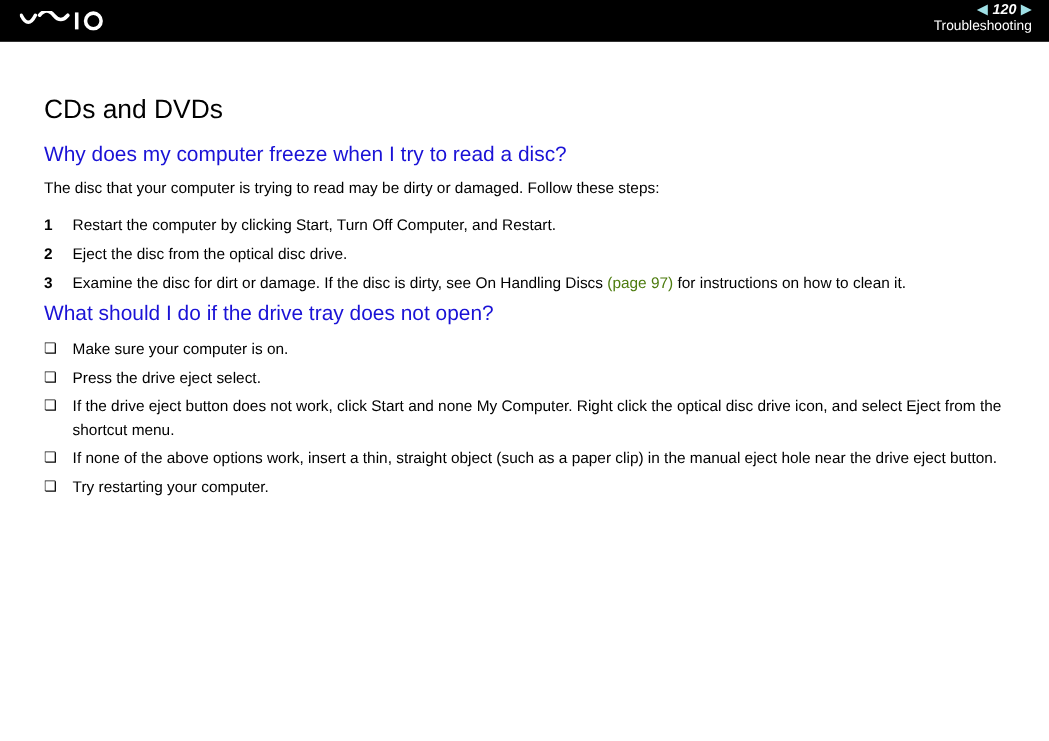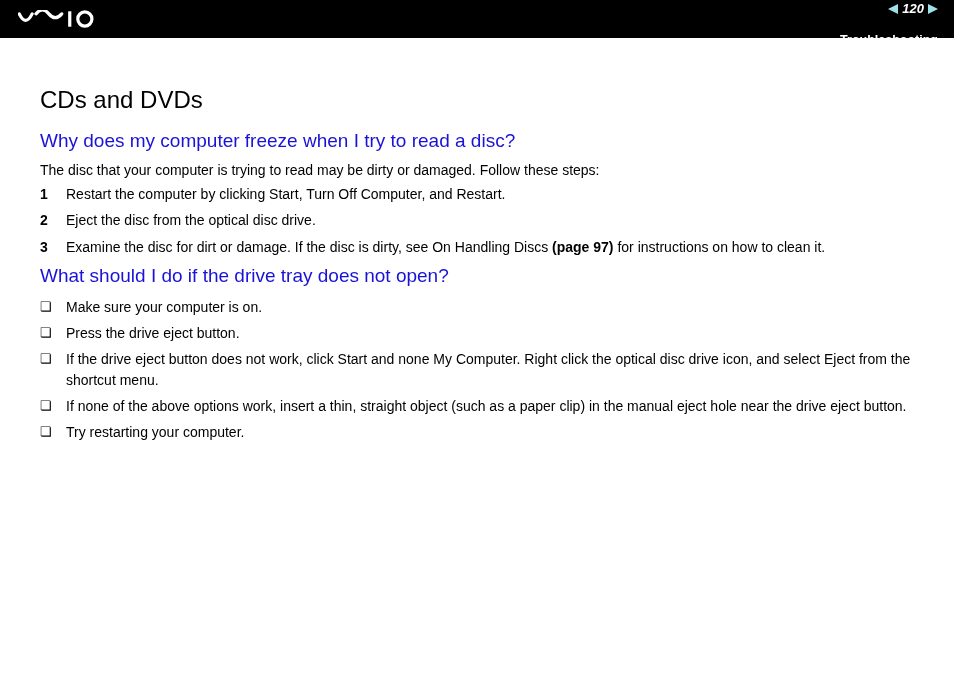--- a/index.html
+++ b/index.html
@@ -6,35 +6,35 @@
   html, body { width: 954px; height: 674px; font-family: Arial, Helvetica, sans-serif; background: #fff; color: #000; }
   .page { width: 954px; height: 674px; display: flex; flex-direction: column; }
   .header { background: #000; color: #fff; height: 38px; display: flex; align-items: flex-start; justify-content: space-between; padding: 0 16px 0 18px; gap: 16px; }
   .logo { display: flex; align-items: center; height: 38px; }
   .logo svg { height: 18px; }
   .header-right { text-align: right; padding-top: 2px; }
   .pager { display: flex; align-items: center; justify-content: flex-end; gap: 4px; font-style: italic; font-weight: bold; font-size: 13px; line-height: 1; }
   .arrow { width: 0; height: 0; display: inline-block; }
   .arrow-left { border-top: 5px solid transparent; border-bottom: 5px solid transparent; border-right: 10px solid #9fe0e6; }
   .arrow-right { border-top: 5px solid transparent; border-bottom: 5px solid transparent; border-left: 10px solid #9fe0e6; }
-  .section-label { font-weight: bold; font-size: 12.5px; margin-top: 18px; }
+  .section-label { font-weight: normal; font-size: 12.5px; margin-top: 1px; }
   .content { padding: 48px 20px 20px 40px; flex: 1; }
   h1 { font-size: 24px; font-weight: normal; margin-bottom: 16px; }
   h2 { color: #1a12d6; font-size: 19px; font-weight: normal; margin-top: 7px; margin-bottom: 10px; }
-  p.intro { font-size: 14px; margin-bottom: 6px; }
+  p.intro { font-size: 14px; margin-bottom: 16px; }
   ol.numbered { list-style: none; padding: 0; margin: 0 0 8px 0; }
   ol.numbered li { display: flex; font-size: 14px; line-height: 1.45; margin-bottom: 6px; }
   ol.numbered .num { font-weight: bold; width: 26px; flex-shrink: 0; }
   ol.numbered .txt { flex: 1; }
   ul.checklist { list-style: none; padding: 0; margin: 0; }
   ul.checklist li { display: flex; font-size: 14px; line-height: 1.45; margin-bottom: 6px; }
   ul.checklist .box { width: 26px; flex-shrink: 0; font-size: 13px; line-height: 1.5; }
   ul.checklist .txt { flex: 1; }
   .b { font-weight: normal; }
-  .link { color: #000000; font-weight: bold; }
+  .link { color: #4d7c0f; font-weight: normal; }
 </style>
 </head>
 <body>
 
 <div class="page">
   <div class="header">
     <div class="logo">
       <svg viewBox="0 0 160 28">
         <path d="M2 6 Q 12 26 22 6" stroke="#fff" stroke-width="5" fill="none" stroke-linecap="round"></path>
         <path d="M28 6 Q 38 -6 48 6 Q 58 18 68 6" stroke="#fff" stroke-width="5" fill="none" stroke-linecap="round"></path>
@@ -77,21 +77,21 @@
     </ol>
 
     <h2>What should I do if the drive tray does not open?</h2>
     <ul class="checklist">
       <li>
         <span class="box">❏</span>
         <span class="txt">Make sure your computer is on.</span>
       </li>
       <li>
         <span class="box">❏</span>
-        <span class="txt">Press the drive eject button.</span>
+        <span class="txt">Press the drive eject select.</span>
       </li>
       <li>
         <span class="box">❏</span>
         <span class="txt">
           <span>If the drive eject button does not work, click </span><span class="b">Start</span><span> and none </span><span class="b">My Computer</span><span>. Right click the optical disc drive icon, and select </span><span class="b">Eject</span><span> from the shortcut menu.</span>
         </span>
       </li>
       <li>
         <span class="box">❏</span>
         <span class="txt">If none of the above options work, insert a thin, straight object (such as a paper clip) in the manual eject hole near the drive eject button.</span>

